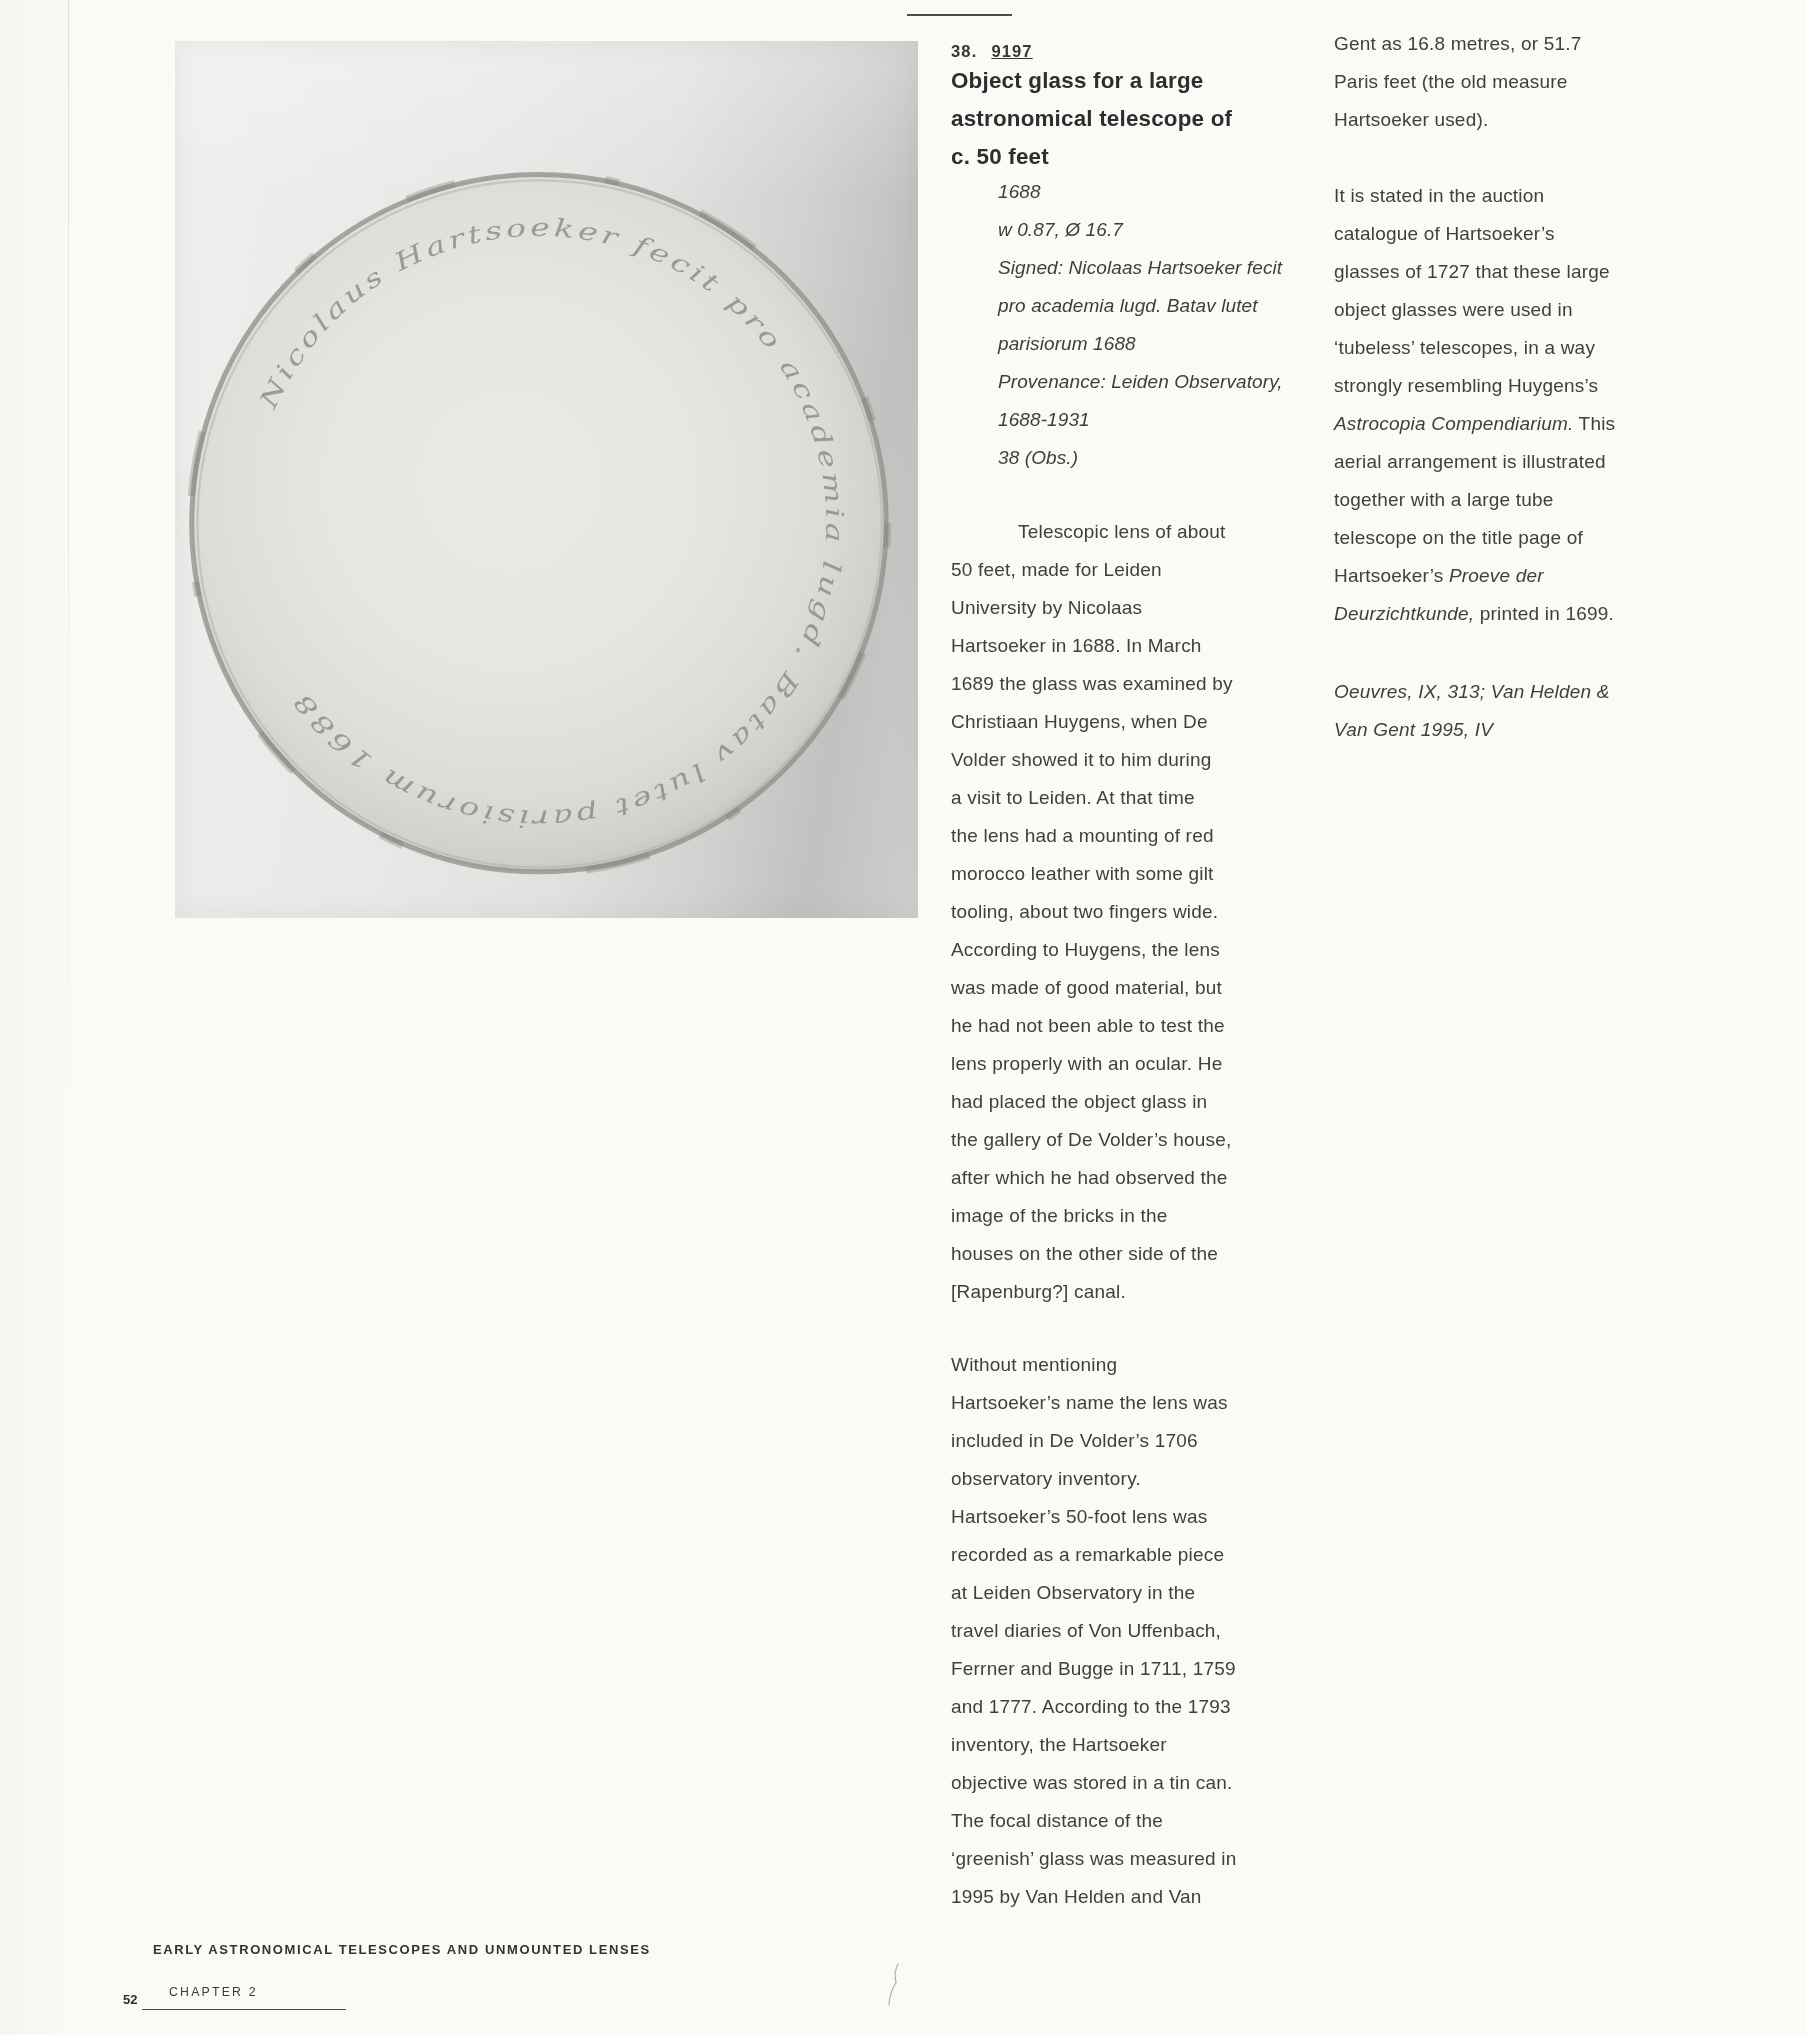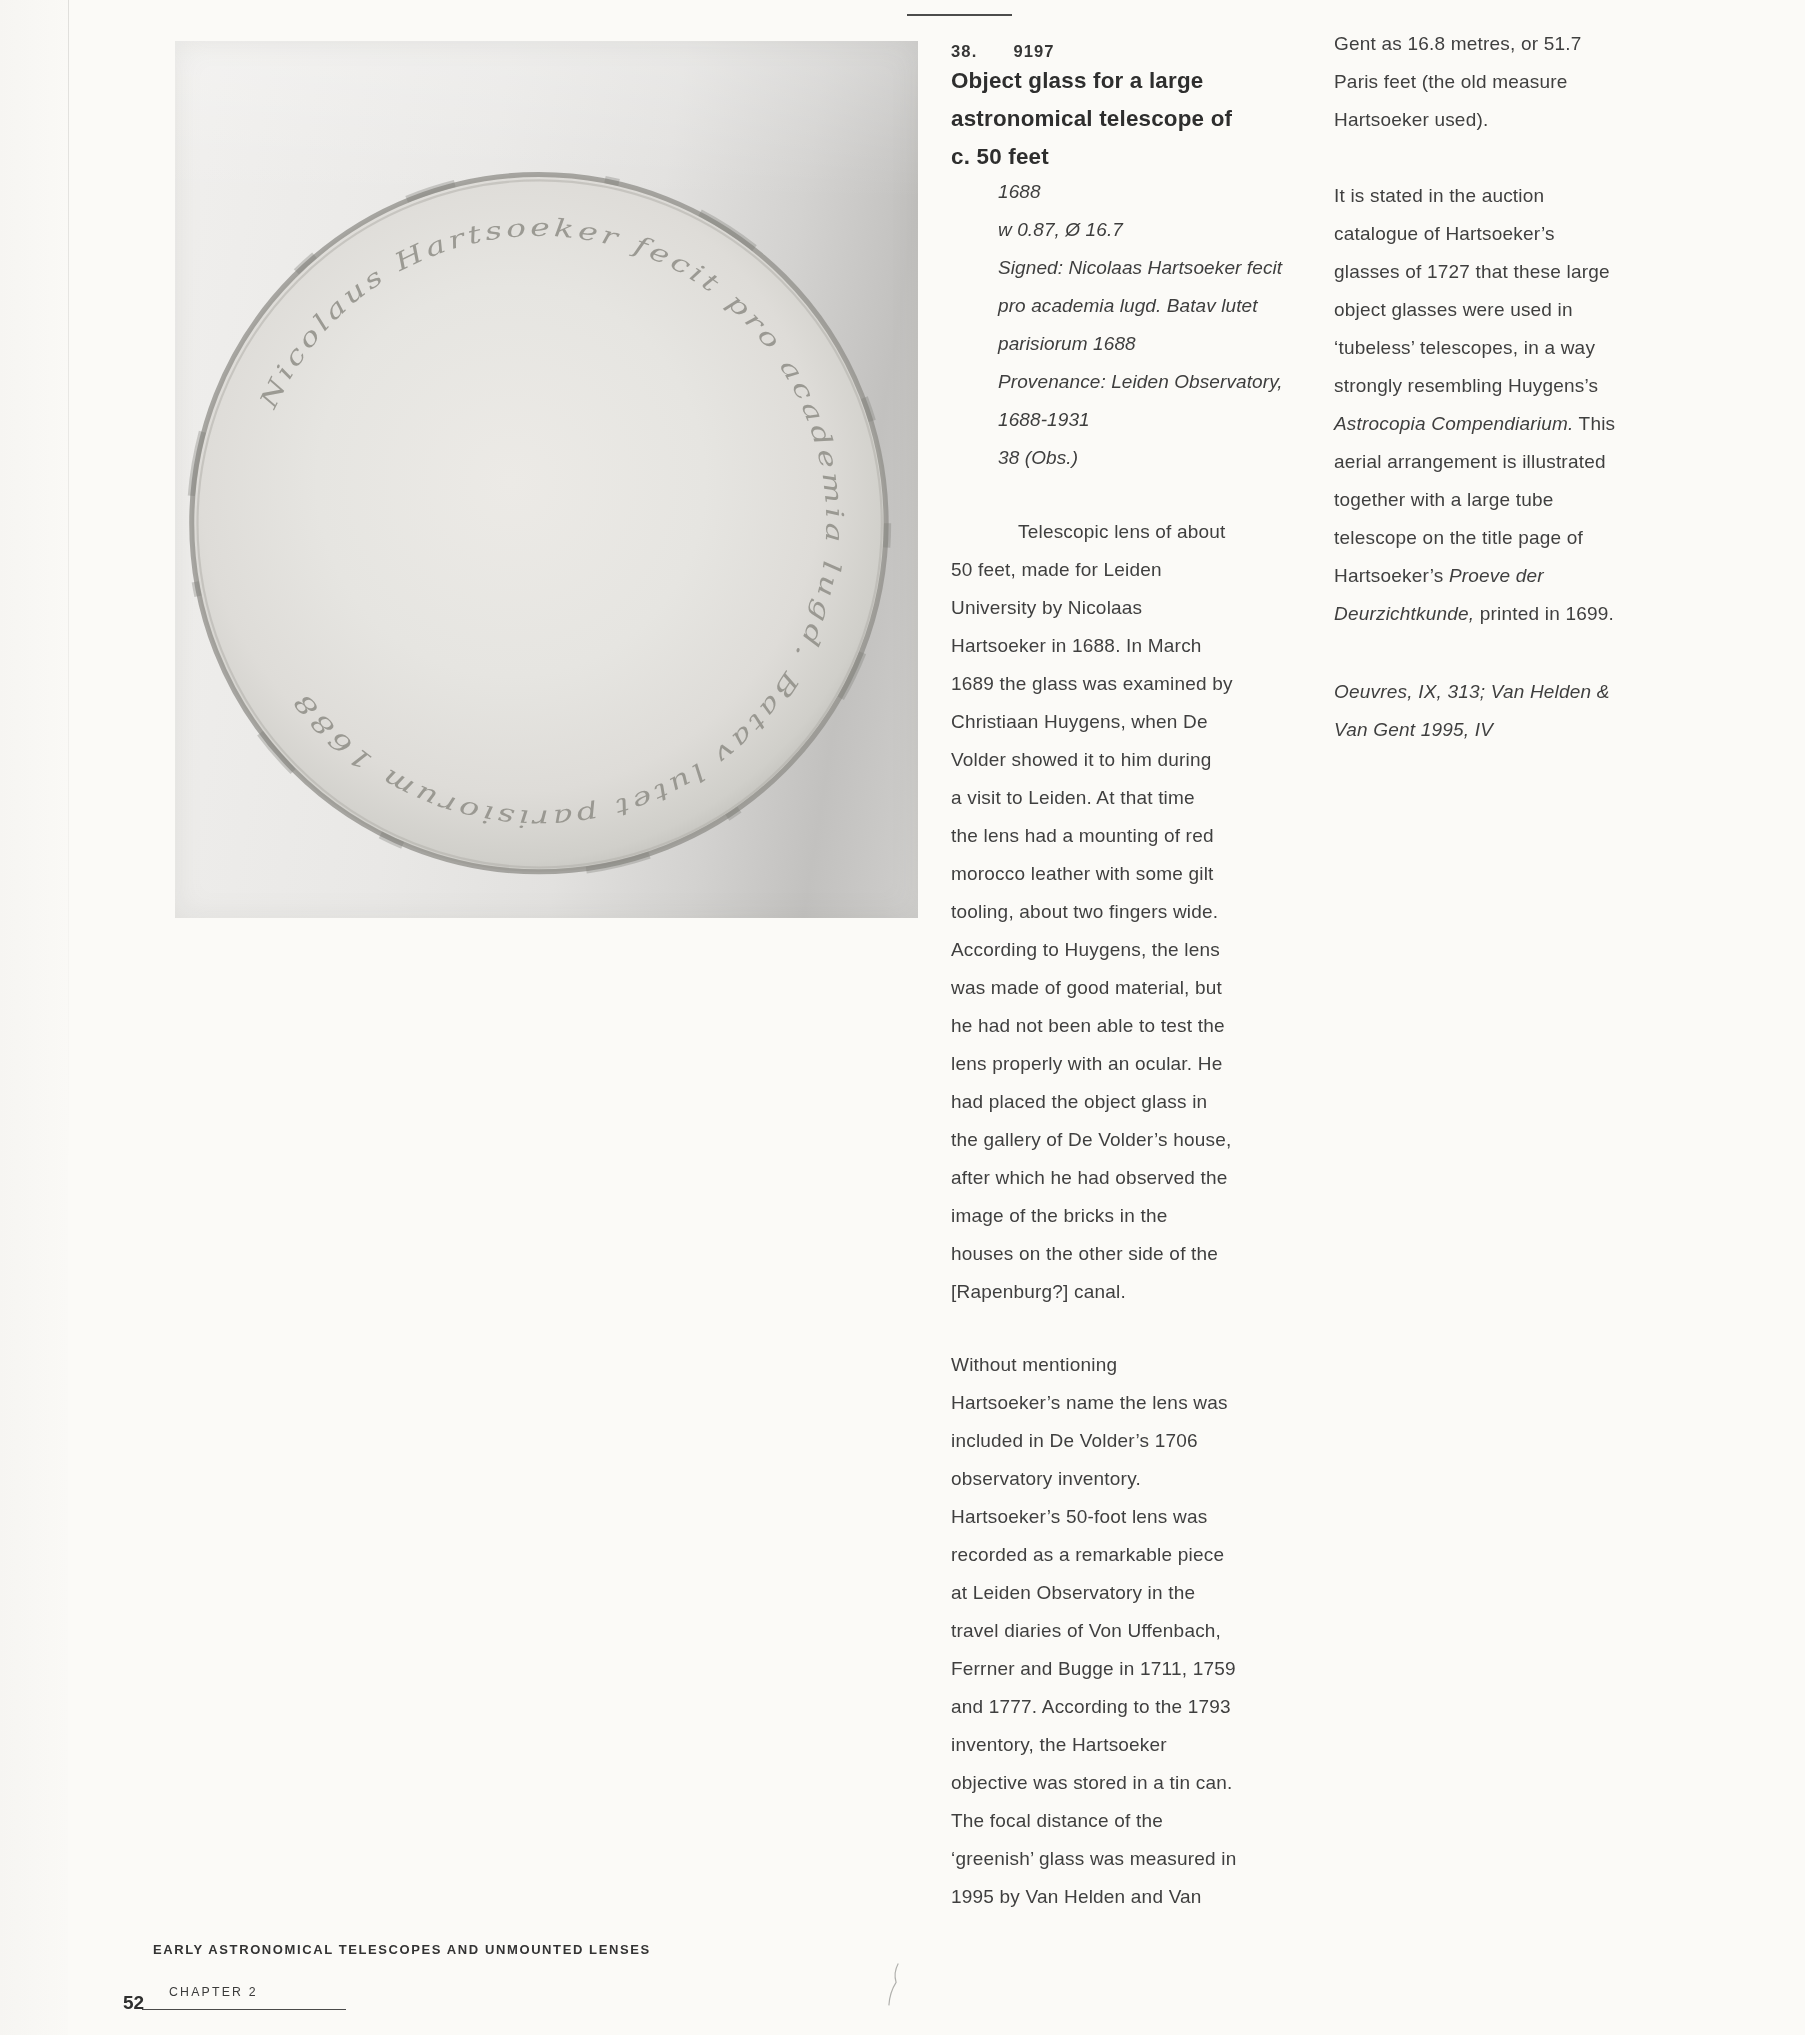--- a/index.html
+++ b/index.html
@@ -30,21 +30,21 @@
   }
   .photo svg{display:block;width:100%;height:100%;}
   .insc-text{
     font-family:"DejaVu Serif","Liberation Serif",serif;
     font-style:italic;
     letter-spacing:4px;
   }
   
   .rule-top{left:907px;top:13.7px;width:105px;height:2.2px;background:#4c4c4c;}
   .ref-line{left:951px;top:42px;font-size:16.6px;font-weight:bold;color:#363636;letter-spacing:1.1px;}
-  .ref-line .inv{margin-left:36px;}
+  .ref-line .inv{margin-left:14px;text-decoration:underline;}
   .entry-title{
     left:951px;top:62px;width:375px;
     font-size:22.4px;font-weight:bold;color:#2e2e2e;line-height:38px;letter-spacing:0.2px;
   }
   .entry-meta{
     left:951px;top:173px;width:375px;
     font-size:19px;font-style:italic;color:#3e3e3e;line-height:38px;letter-spacing:0.1px;margin-left:47px;
   }
   .body-col{
     left:951px;top:513px;width:375px;
@@ -54,21 +54,21 @@
     left:1334px;top:24.5px;width:375px;
     font-size:19px;line-height:38px;letter-spacing:0.2px;color:#3f3f3f;
   }
   .para + .para{margin-top:35px;}
   .right-col .para.p2{margin-top:38px;}
   .right-col .para.cite{margin-top:40px;font-style:italic;}
   .indent-first .tline:first-child{text-indent:67px;}
   .it{font-style:italic;}
   .cite{font-style:italic;}
   
-  .footer-page-number{left:123px;top:1992px;font-size:19px;font-weight:bold;color:#2f2f2f;}
+  .footer-page-number{left:123px;top:1992px;font-size:13px;font-weight:bold;color:#2f2f2f;}
   .footer-chapter{left:150px;top:1985px;font-size:12.3px;letter-spacing:2.2px;color:#3a3a3a;margin-left:19px;}
   .footer-rule{left:142px;top:2009px;width:204px;height:1.4px;background:#4a4a4a;}
   .footer-series{left:153px;top:1942px;font-size:13px;font-weight:bold;letter-spacing:1.6px;color:#333;}
   .stray{left:886px;top:1962px;width:17.3px;height:45px;}
 </style>
 </head>
 <body>
 
 <div class="abs margin-strip"></div>
 <div class="abs margin-line"></div>

